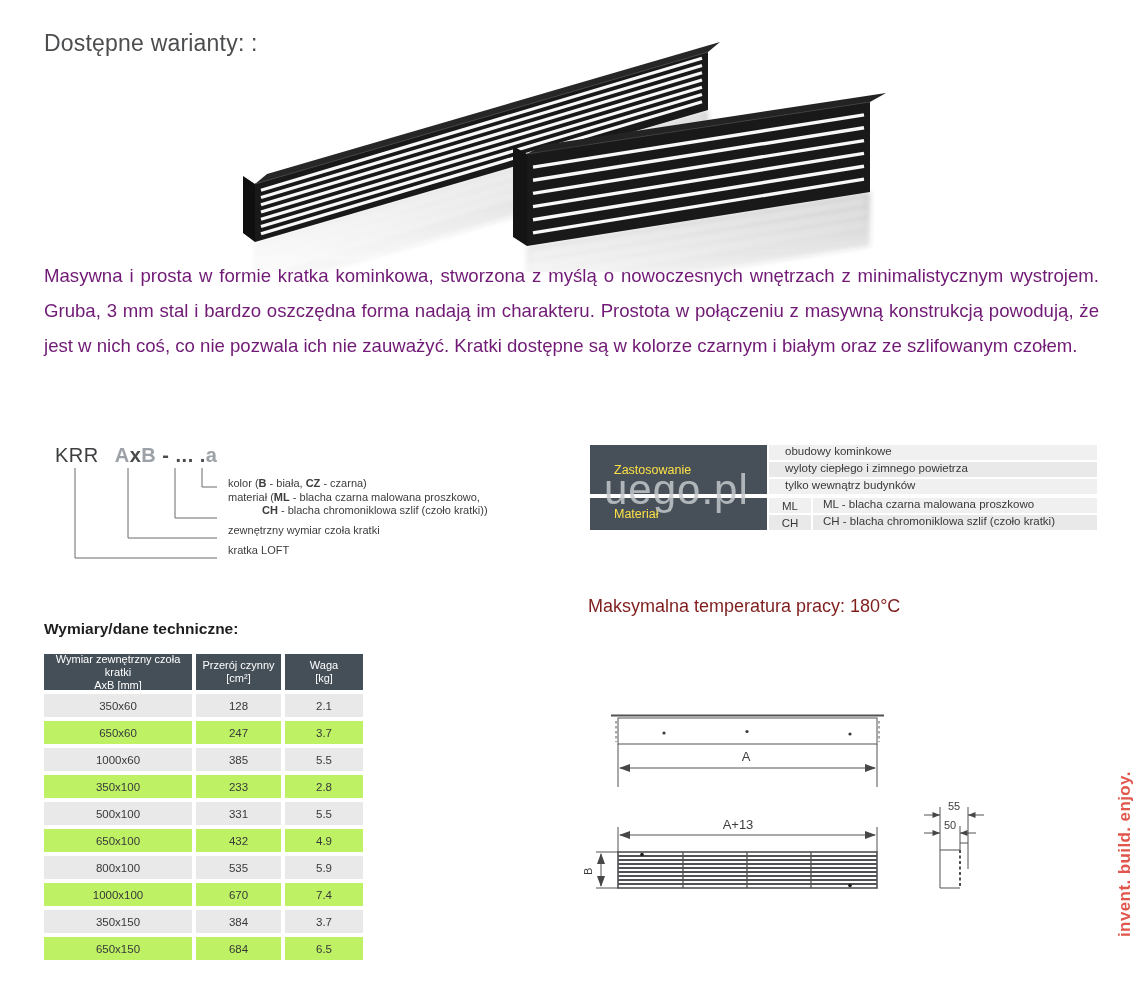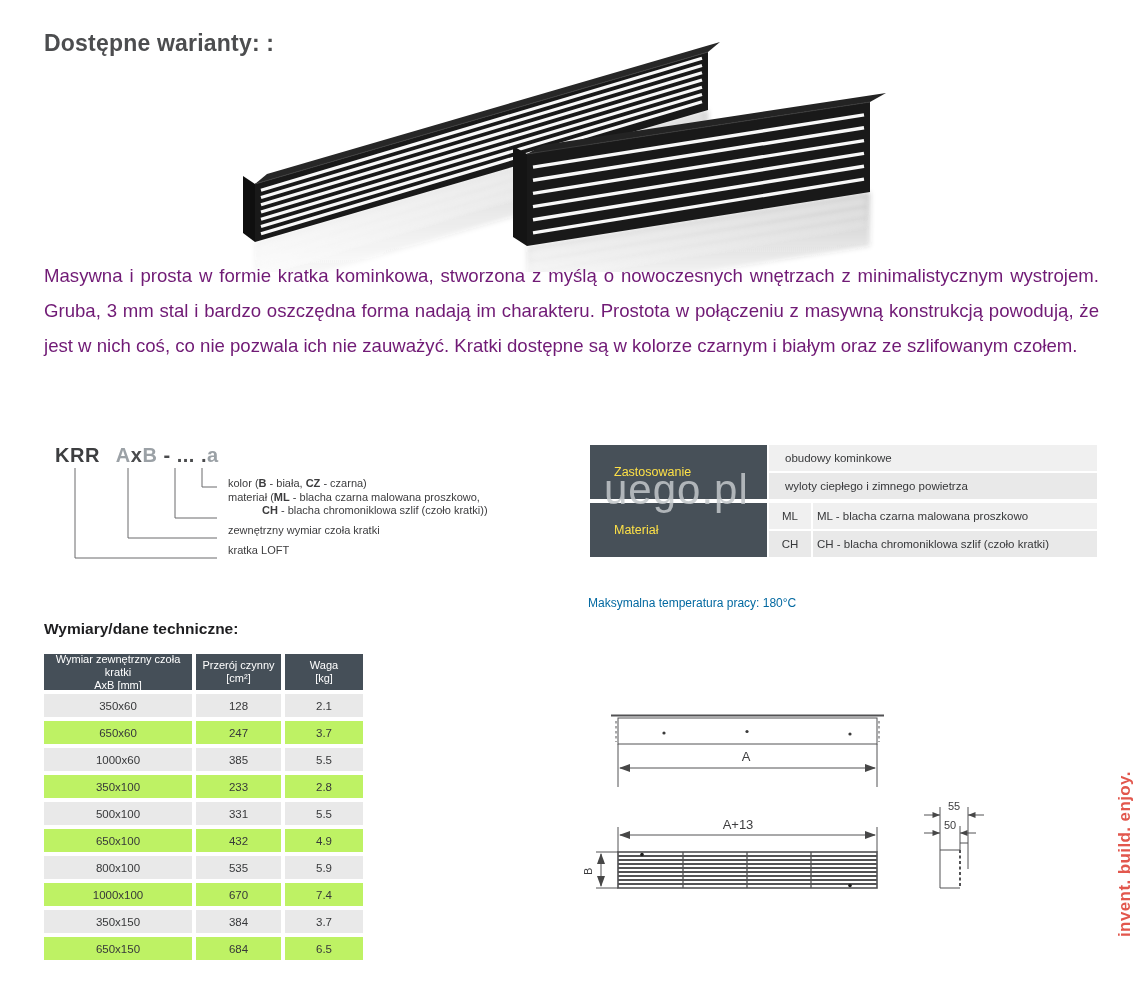--- a/index.html
+++ b/index.html
@@ -1,48 +1,48 @@
 <!DOCTYPE html>
 <html lang="pl"><head>
 <meta charset="utf-8">
 <style>
   *{box-sizing:border-box;margin:0;padding:0}
   body{background:#fff;font-family:"Liberation Sans","DejaVu Sans",sans-serif}
   .page{position:relative;width:1141px;height:998px;background:#fff;overflow:hidden}
 
-  .title{position:absolute;left:44px;top:30px;font-size:23px;font-weight:700;color:#4c4d4f;letter-spacing:.2px}
+  .title{position:absolute;left:44px;top:30px;font-size:23px;font-weight:400;color:#4c4d4f;letter-spacing:.2px}
 
   .photo{position:absolute;left:230px;top:34px;width:680px;height:238px}
 
   .desc{position:absolute;left:44px;top:258px;width:1055px;font-size:18.6px;line-height:35px;
         color:#701a75;text-align:justify;font-weight:400}
 
   
   .code-diagram{position:absolute;left:44px;top:440px;width:540px;height:140px}
   .code-line{position:absolute;left:11px;top:4px;font-size:20px;letter-spacing:.5px}
-  .cp-bd{font-weight:700;color:#3d3e40;margin-right:16px}
+  .cp-bd{font-weight:400;color:#3d3e40;margin-right:16px}
   .cp-g{color:#9ba1a6;font-weight:700}
   .cp-d{color:#4a4b4d;font-weight:700}
   .cd-svg{position:absolute;left:0;top:0}
   .cd-label{position:absolute;left:184px;font-size:11px;color:#3c3c3e;white-space:nowrap}
   .lk{top:37px}.lm1{top:51px}.lm2{top:64px;left:218px}.lw{top:84px}.lkr{top:104px}
 
   
   .spec-table{position:absolute;left:590px;top:445px;width:507px;font-size:11.5px}
   .spec-group{display:flex;margin-bottom:4px}
   .spec-label{width:177px;flex:none;background:#475058;color:#fde047;display:flex;align-items:center;
               padding-left:24px;margin-right:2px;font-size:12.5px}
   .spec-rows{flex:1;display:flex;flex-direction:column;gap:2px}
-  .spec-row{height:26px;display:flex;align-items:center;background:#f0f0f0;color:#37383a}
+  .spec-row{height:15px;display:flex;align-items:flex-start;background:#f0f0f0;color:#37383a}
   .spec-row.alt{background:#e9e9e9}
   .spec-code{width:44px;flex:none;align-self:stretch;display:flex;align-items:center;justify-content:center;
              border-right:2px solid #fff}
-  .spec-desc{padding-left:4px}
+  .spec-desc{padding-left:10px}
   .spec-desc.pad{padding-left:16px}
-  .temp-note{position:absolute;left:588px;top:596px;font-size:12px;color:#0369a1}
+  .temp-note{position:absolute;left:588px;top:596px;font-size:18px;color:#7f1d1d}
 
   .watermark{position:absolute;left:604px;top:466px;font-size:42px;color:#c3c7ca;opacity:.85;
              letter-spacing:1px;z-index:5;font-weight:400}
 
   
   .dim-heading{position:absolute;left:44px;top:620px;font-size:15.5px;font-weight:800;color:#1e1e20}
   .dim-table{position:absolute;left:44px;top:654px;display:grid;grid-template-columns:148px 85px 78px;gap:4px}
   .dim-th{background:#454f58;color:#fff;height:36px;display:flex;flex-direction:column;align-items:center;
           justify-content:center;font-size:11px;line-height:13px;text-align:center;padding:0 4px}
   .dim-td{height:23px;display:flex;align-items:center;justify-content:center;font-size:11.5px;color:#37383a}
@@ -139,20 +139,23 @@
 
   <div class="spec-table">
       <div class="spec-group">
         <div class="spec-label">Zastosowanie</div>
         <div class="spec-rows">
           <div class="spec-row">
             <div class="spec-desc pad">obudowy kominkowe</div>
           </div>
           <div class="spec-row alt">
             <div class="spec-desc pad">wyloty ciepłego i zimnego powietrza</div>
+          </div>
+          <div class="spec-row">
+            <div class="spec-desc pad">tylko wewnątrz budynków</div>
           </div>
         </div>
       </div>
       <div class="spec-group">
         <div class="spec-label">Materiał</div>
         <div class="spec-rows">
           <div class="spec-row">
             <div class="spec-code">ML</div>
             <div class="spec-desc">ML - blacha czarna malowana proszkowo</div>
           </div>

